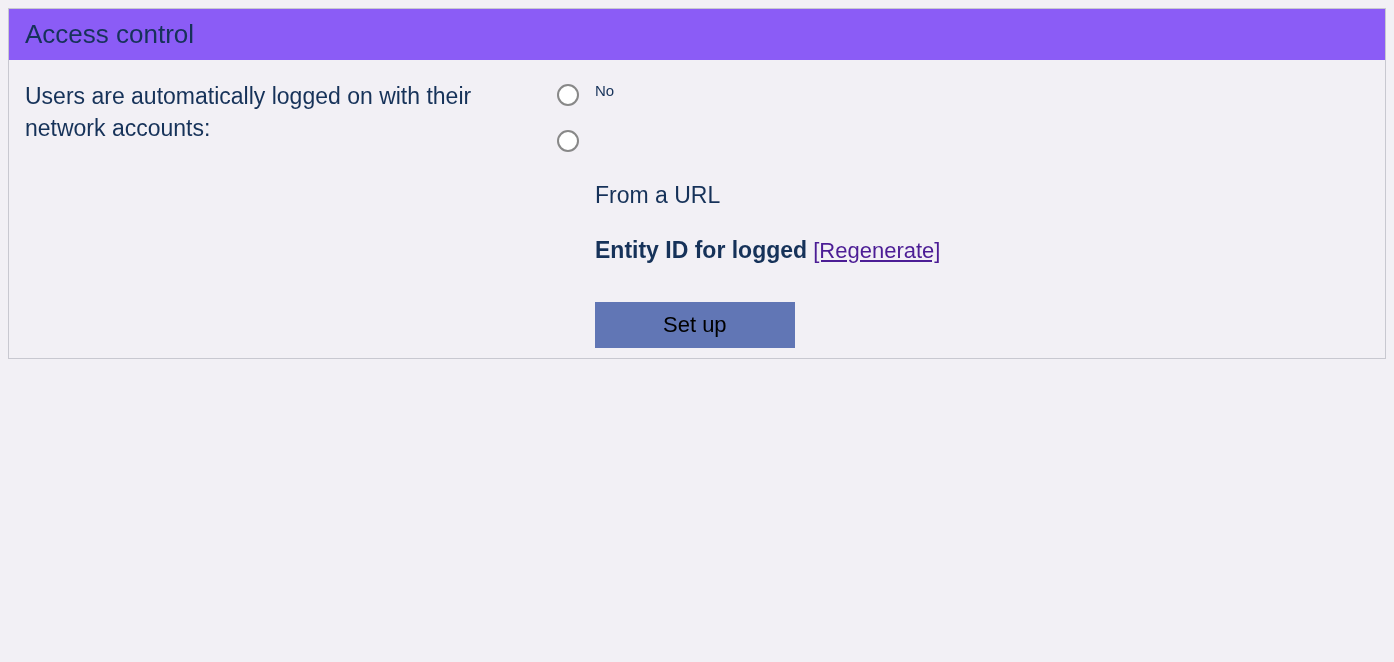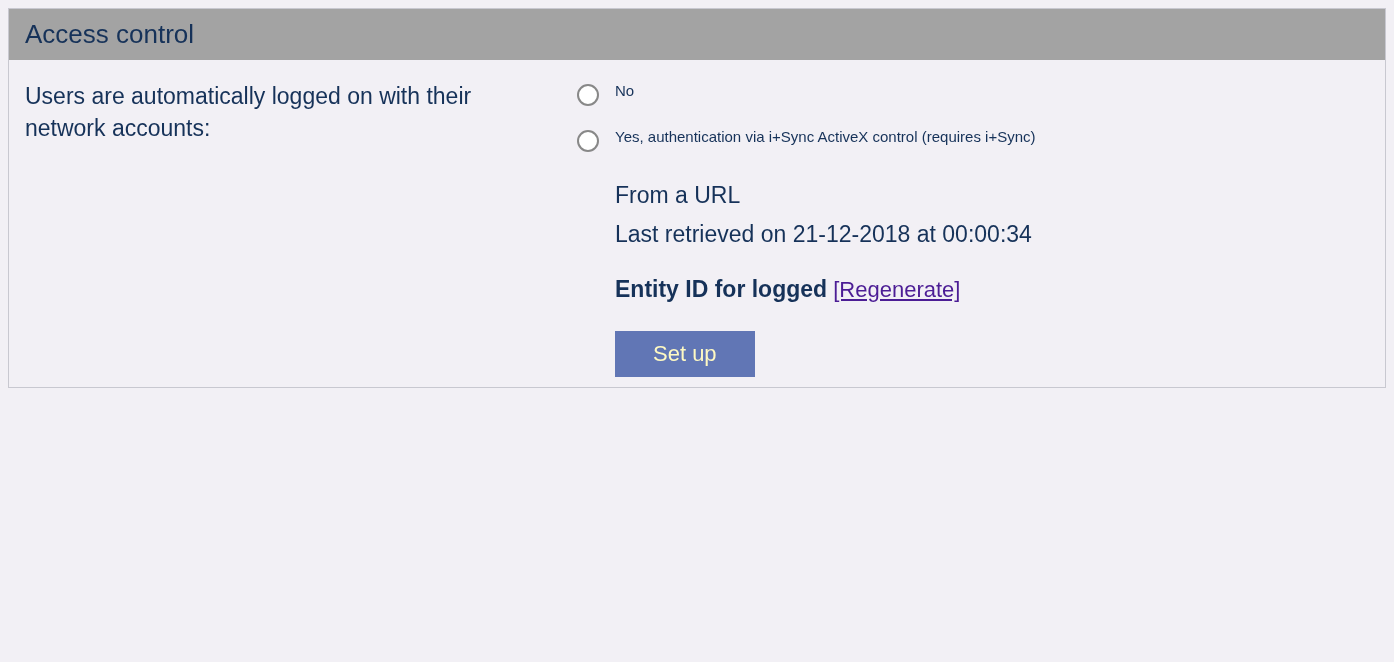--- a/index.html
+++ b/index.html
@@ -12,29 +12,29 @@
       background: #f2f0f5;
       padding: 8px;
       color: #163259;
       font-size: 22px;
     }
     .panel {
       border: 1px solid #c8c8d0;
       background: #f2f0f5;
     }
     .panel-header {
-      background: #a3a3a3;
+      background: #8b5cf6;
       padding: 10px 16px;
       font-size: 26px;
       color: #163259;
     }
     .panel-body {
       padding: 20px 16px 10px 16px;
       display: flex;
-      gap: 32px;
+      gap: 12px;
     }
     .left-col {
       width: 520px;
       font-size: 23px;
       line-height: 1.4;
       color: #163259;
     }
     .right-col {
       flex: 1;
     }
@@ -93,52 +93,51 @@
       margin-top: 12px;
     }
     .link {
       color: #4c1d95;
       text-decoration: underline;
       cursor: pointer;
       margin-left: 0;
     }
     .btn {
       background: #6176b5;
-      color: #fef9c3;
+      color: #000000;
       border: none;
-      padding: 10px 38px;
+      padding: 10px 68px;
       font-size: 22px;
       cursor: pointer;
+      margin-top: 10px;
     }
   </style>
 </head>
 <body>
 
 <div class="panel">
   <div class="panel-header">Access control</div>
   <div class="panel-body">
     <div class="left-col">Users are automatically logged on with their network accounts:</div>
     <div class="right-col">
 
       <div class="radio-option">
         <div class="radio-circle"></div>
         <div class="radio-label">No</div>
       </div>
 
       <div class="radio-option">
         <div class="radio-circle"></div>
-        <div class="radio-label">Yes, authentication via i+Sync ActiveX control (requires i+Sync)</div>
       </div>
 
 
       <div class="saml-details">
 
         <div class="detail-block">
           <div class="detail-sub">From a URL</div>
-          <div class="detail-text">Last retrieved on 21-12-2018 at 00:00:34</div>
         </div>
 
         <div class="detail-block">
           <span class="detail-heading">Entity ID for logged</span>
           <span class="link">[Regenerate]</span>
         </div>
 
 
         <button class="btn">Set up</button>
 

